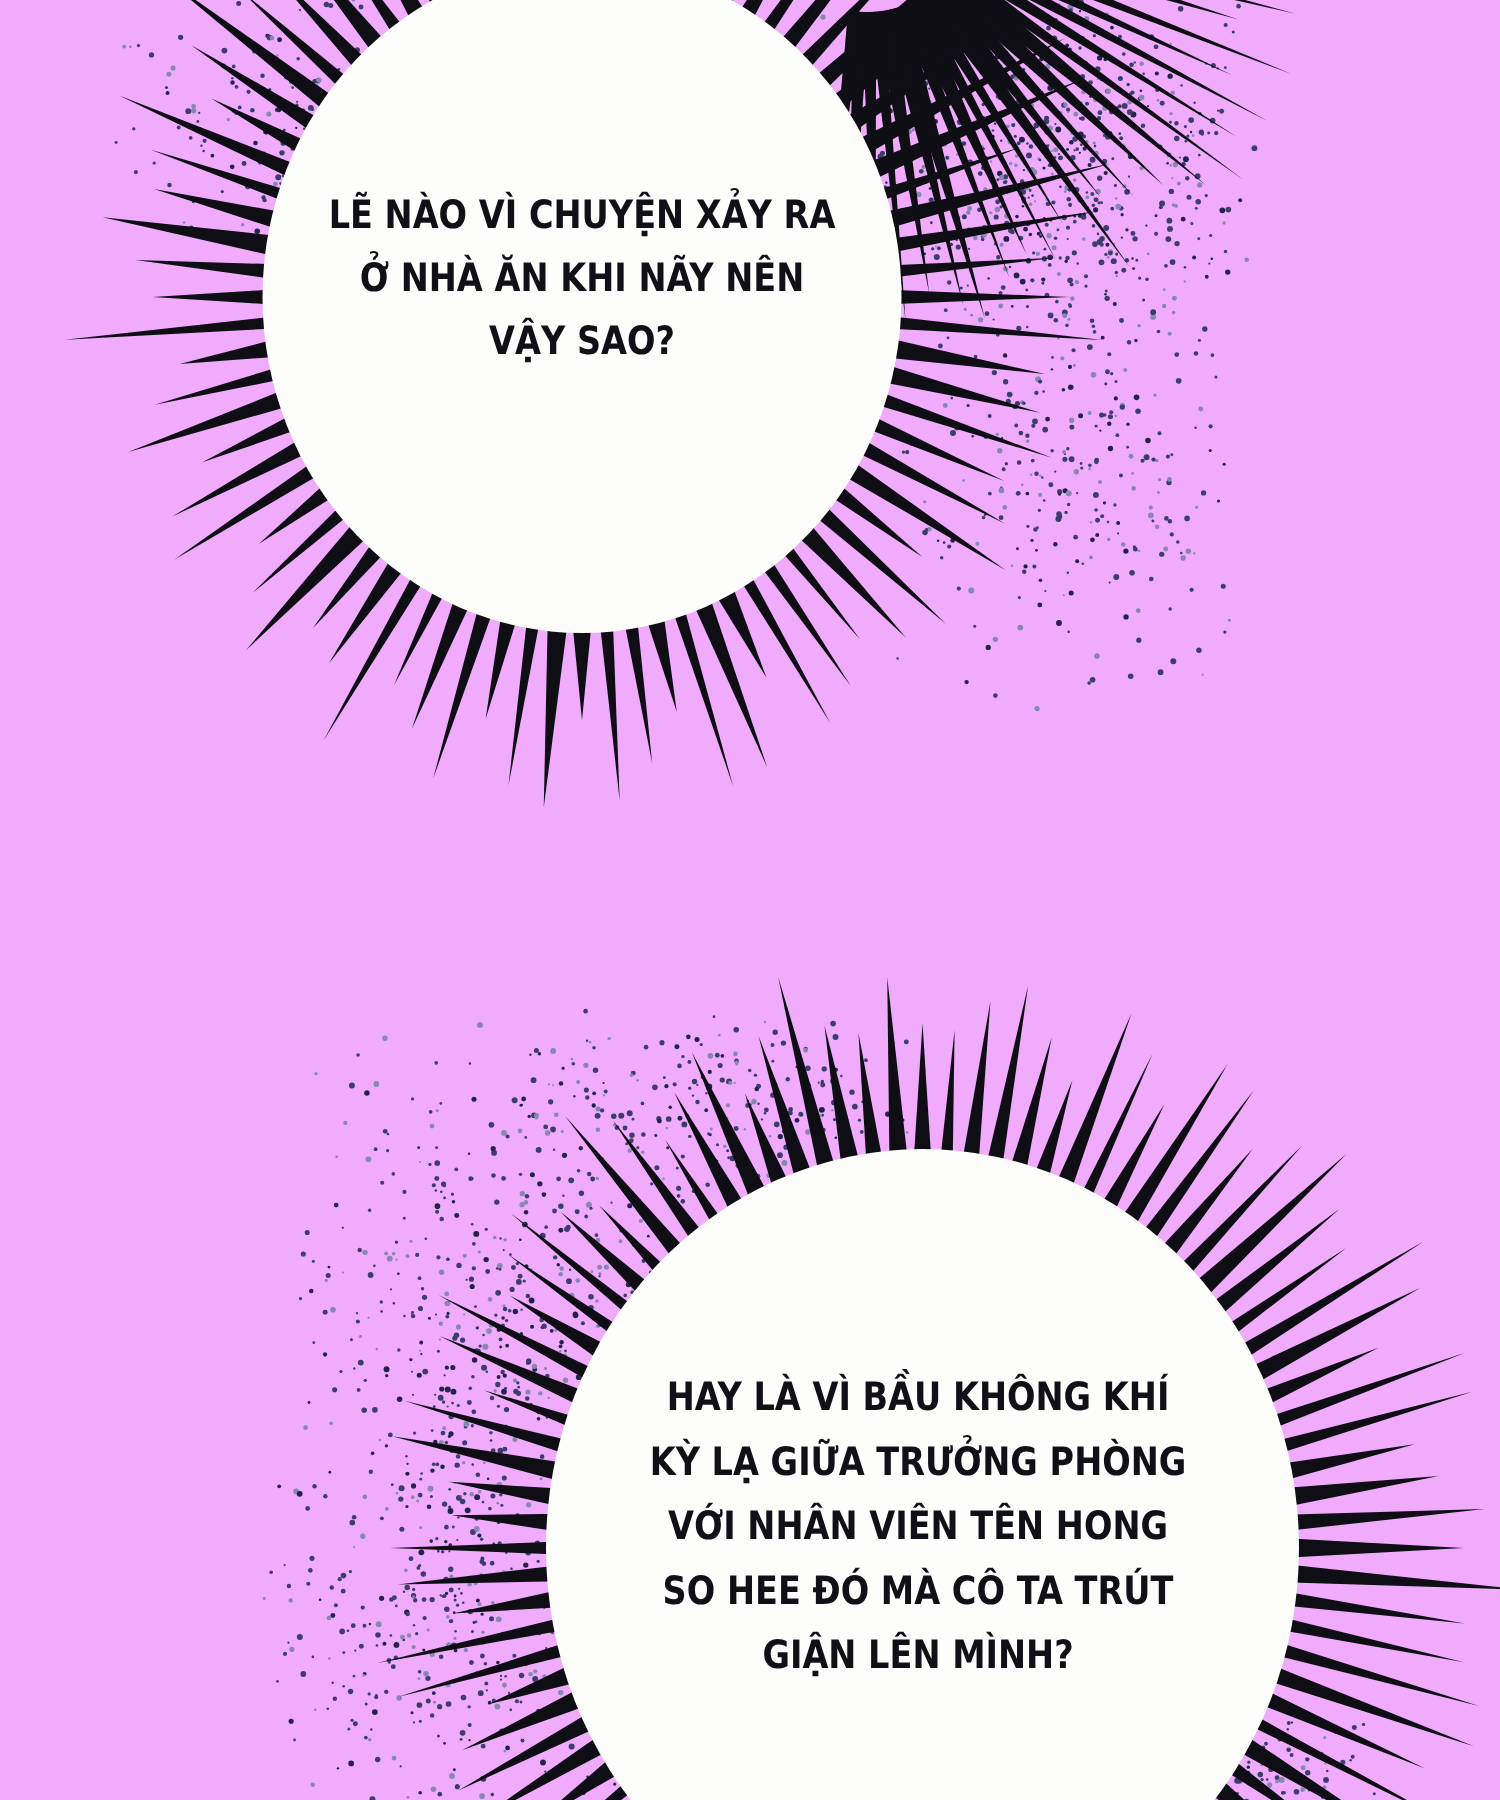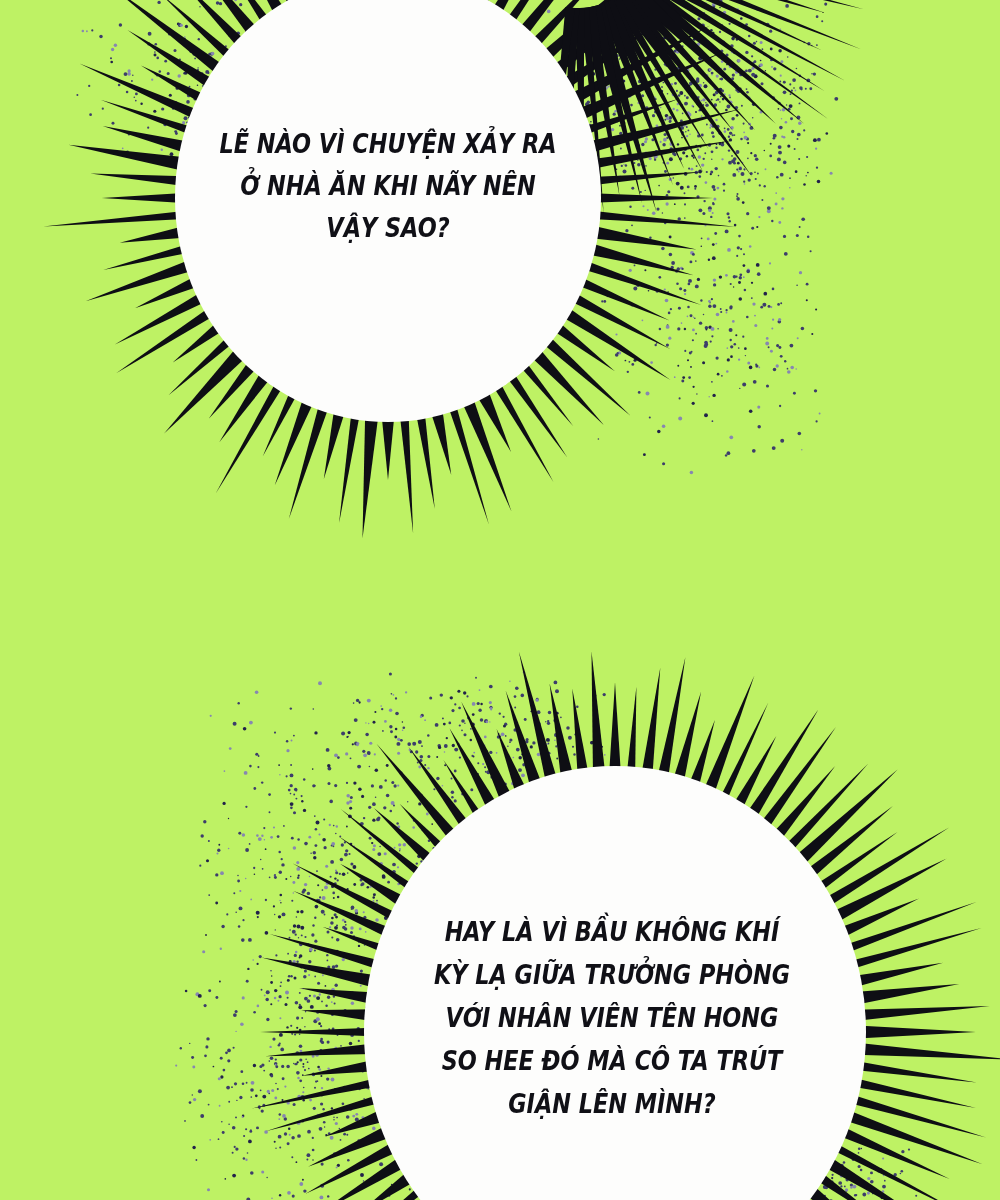--- a/index.html
+++ b/index.html
@@ -1,21 +1,20 @@
 <!DOCTYPE html>
 <html><head>
 <meta charset="utf-8">
 <style>
   html,body{margin:0;padding:0;background:#ffffff;}
   .page{
     position:relative;
     width:1000px;height:1200px;
     overflow:hidden;
-    background:#bef264;
-    font-style:italic;
+    background:#f0abfc;
   }
   .art{
     position:absolute;left:0;top:0;width:1000px;height:1200px;display:block;
   }
   .bubble-text{
     position:absolute;
     color:#101016;
     font-family:"DejaVu Sans","Liberation Sans",sans-serif;
     font-weight:bold;
     text-align:center;

